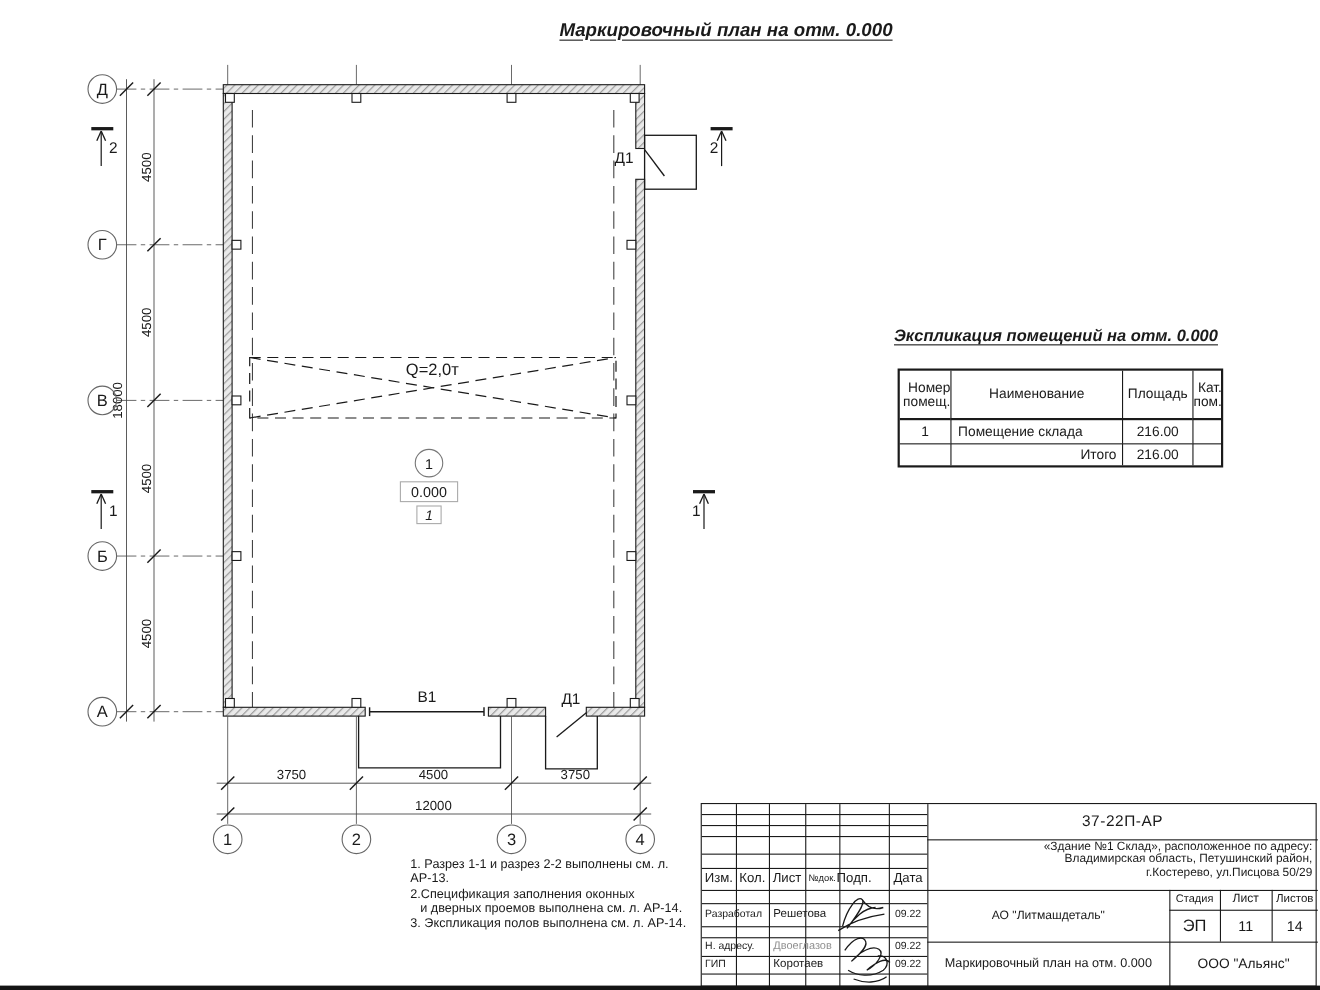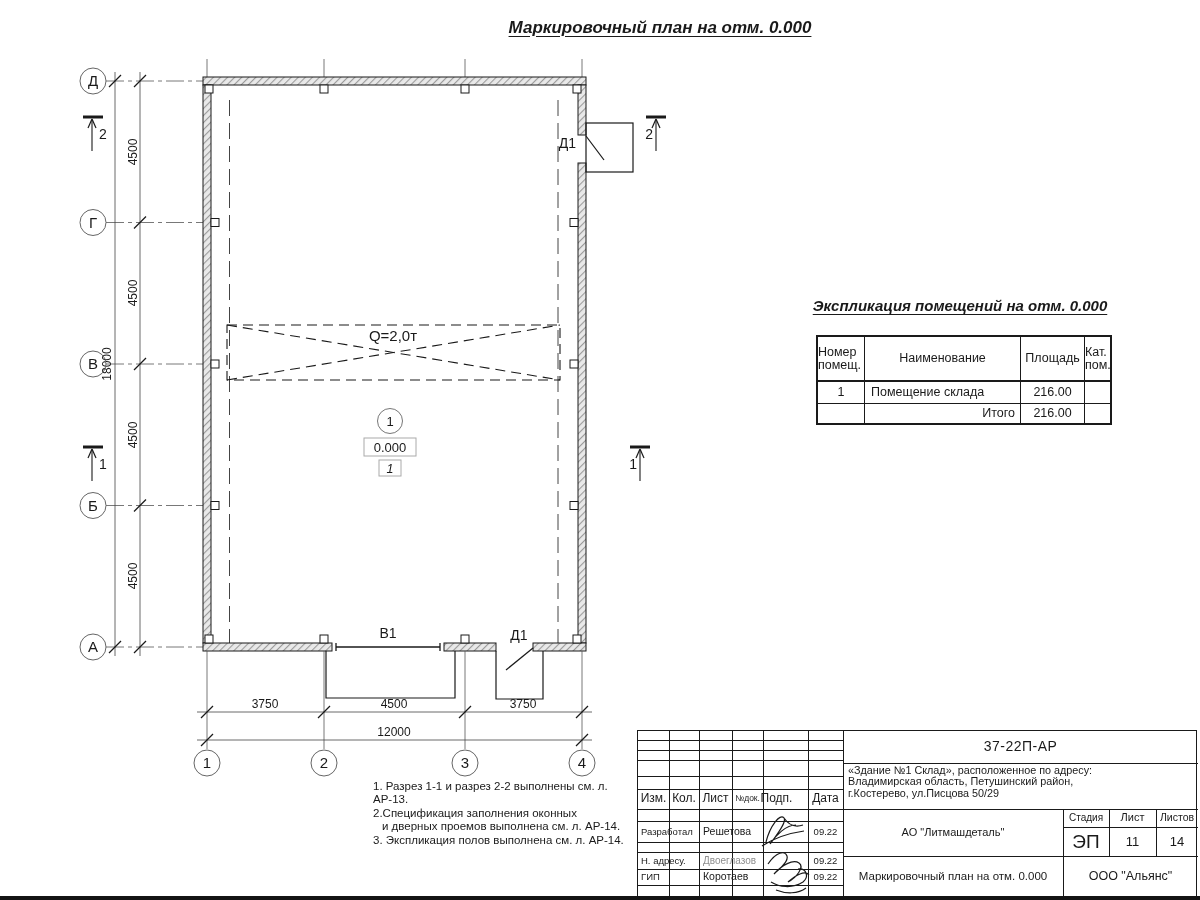--- a/index.html
+++ b/index.html
@@ -9,21 +9,21 @@
   svg text{font-family:"Liberation Sans",sans-serif;fill:#1a1a1a}
   .t12{font-size:12px}.t13{font-size:13px}.t14{font-size:14px}.t15{font-size:15px}
   .ttl{position:absolute;font-style:italic;text-align:center;text-decoration:underline;
        text-underline-offset:3px}
   .main-title{left:440px;top:18px;width:440px;font-size:17px;font-weight:600}
   .expl-title{left:812px;top:297px;width:296px;font-size:15px;font-weight:700}
   
   .expl{position:absolute;left:816px;top:335px;width:296px;height:90px;border:2px solid #1a1a1a;
         display:grid;grid-template-columns:46px 156px 64px 1fr;grid-template-rows:43px 23px 1fr;
         font-size:12.5px;box-sizing:border-box}
-  .expl>div{display:flex;align-items:center;justify-content:center;text-align:left;
+  .expl>div{display:flex;align-items:center;justify-content:center;text-align:right;
         border-left:1px solid #1a1a1a;box-sizing:border-box;line-height:13px}
   .expl>div.c0{border-left:none}
   .expl>div.r2{border-top:2px solid #1a1a1a}
   .expl>div.r3{border-top:1px solid #1a1a1a}
   .expl .al{justify-content:flex-start;text-align:left;padding-left:6px}
   .expl .ar{justify-content:flex-end;text-align:right;padding-right:5px}
   
   .notes{position:absolute;left:373px;top:780px;width:270px;font-size:11.5px;line-height:13.4px}
   .notes .ind{padding-left:9px}
   
@@ -295,30 +295,30 @@
   <div class="cell cal" style="left:65px;top:90px;width:58px;height:21px;font-size:10.5px">Решетова</div>
   <div class="cell" style="left:170px;top:90px;width:35px;height:21px;font-size:9.5px">09.22</div>
   <div class="cell cal" style="left:3px;top:121px;width:58px;height:17px;font-size:9.5px">Н. адресу.</div>
   <div class="cell cal muted" style="left:65px;top:121px;width:58px;height:17px;font-size:10px">Двоеглазов</div>
   <div class="cell" style="left:170px;top:121px;width:35px;height:17px;font-size:9.5px">09.22</div>
   <div class="cell cal" style="left:3px;top:138px;width:58px;height:16px;font-size:9.5px">ГИП</div>
   <div class="cell cal" style="left:65px;top:138px;width:58px;height:16px;font-size:10.5px">Коротаев</div>
   <div class="cell" style="left:170px;top:138px;width:35px;height:16px;font-size:9.5px">09.22</div>
 
   <div class="cell" style="left:205px;top:0;width:355px;height:32px;font-size:14px;letter-spacing:0.5px">37-22П-АР</div>
-  <div style="position:absolute;left:210px;top:34px;width:345px;text-align:left;font-size:10.8px;line-height:11.4px">
+  <div style="position:absolute;left:210px;top:34px;width:345px;text-align:right;font-size:10.8px;line-height:11.4px">
     <div>«Здание №1 Склад», расположенное по адресу:</div>
     <div>Владимирская область, Петушинский район,</div>
     <div>г.Костерево, ул.Писцова 50/29</div>
   </div>
   <div class="cell" style="left:205px;top:78px;width:220px;height:47px;font-size:11px">АО "Литмашдеталь"</div>
   <div class="cell" style="left:425px;top:78px;width:46px;height:18px;font-size:10px">Стадия</div>
   <div class="cell" style="left:471px;top:78px;width:47px;height:18px;font-size:11px">Лист</div>
   <div class="cell" style="left:518px;top:78px;width:42px;height:18px;font-size:10.5px">Листов</div>
-  <div class="cell" style="left:425px;top:96px;width:46px;height:29px;font-size:19px">ЭП</div>
+  <div class="cell" style="left:425px;top:96px;width:46px;height:29px;font-size:15px">ЭП</div>
   <div class="cell" style="left:471px;top:96px;width:47px;height:29px;font-size:13px">11</div>
   <div class="cell" style="left:518px;top:96px;width:42px;height:29px;font-size:13px">14</div>
   <div class="cell" style="left:205px;top:125px;width:220px;height:42px;font-size:11.5px">Маркировочный план на отм. 0.000</div>
   <div class="cell" style="left:425px;top:125px;width:135px;height:42px;font-size:12.5px">ООО "Альянс"</div>
 </div>
 
 <svg width="60" height="92" style="left:758px;top:808px;z-index:5">
   <path d="M8,34 C12,18 22,5 26,10 C29,14 18,28 12,36 C18,27 28,17 38,17 M26,10 C30,16 36,20 45,17 M4,38 C16,30 32,25 46,23" fill="none" stroke="#1a1a1a" stroke-width="1.2"></path>
   <path d="M10,56 C18,44 27,42 29,48 C31,54 20,62 16,66 C24,57 35,51 41,55 C47,59 38,70 30,74 C38,67 47,62 51,67 M13,74 C21,79 34,81 45,74 C51,69 49,60 40,61 M18,82 C28,86 40,86 48,80" fill="none" stroke="#1a1a1a" stroke-width="1.2"></path>
 </svg>

